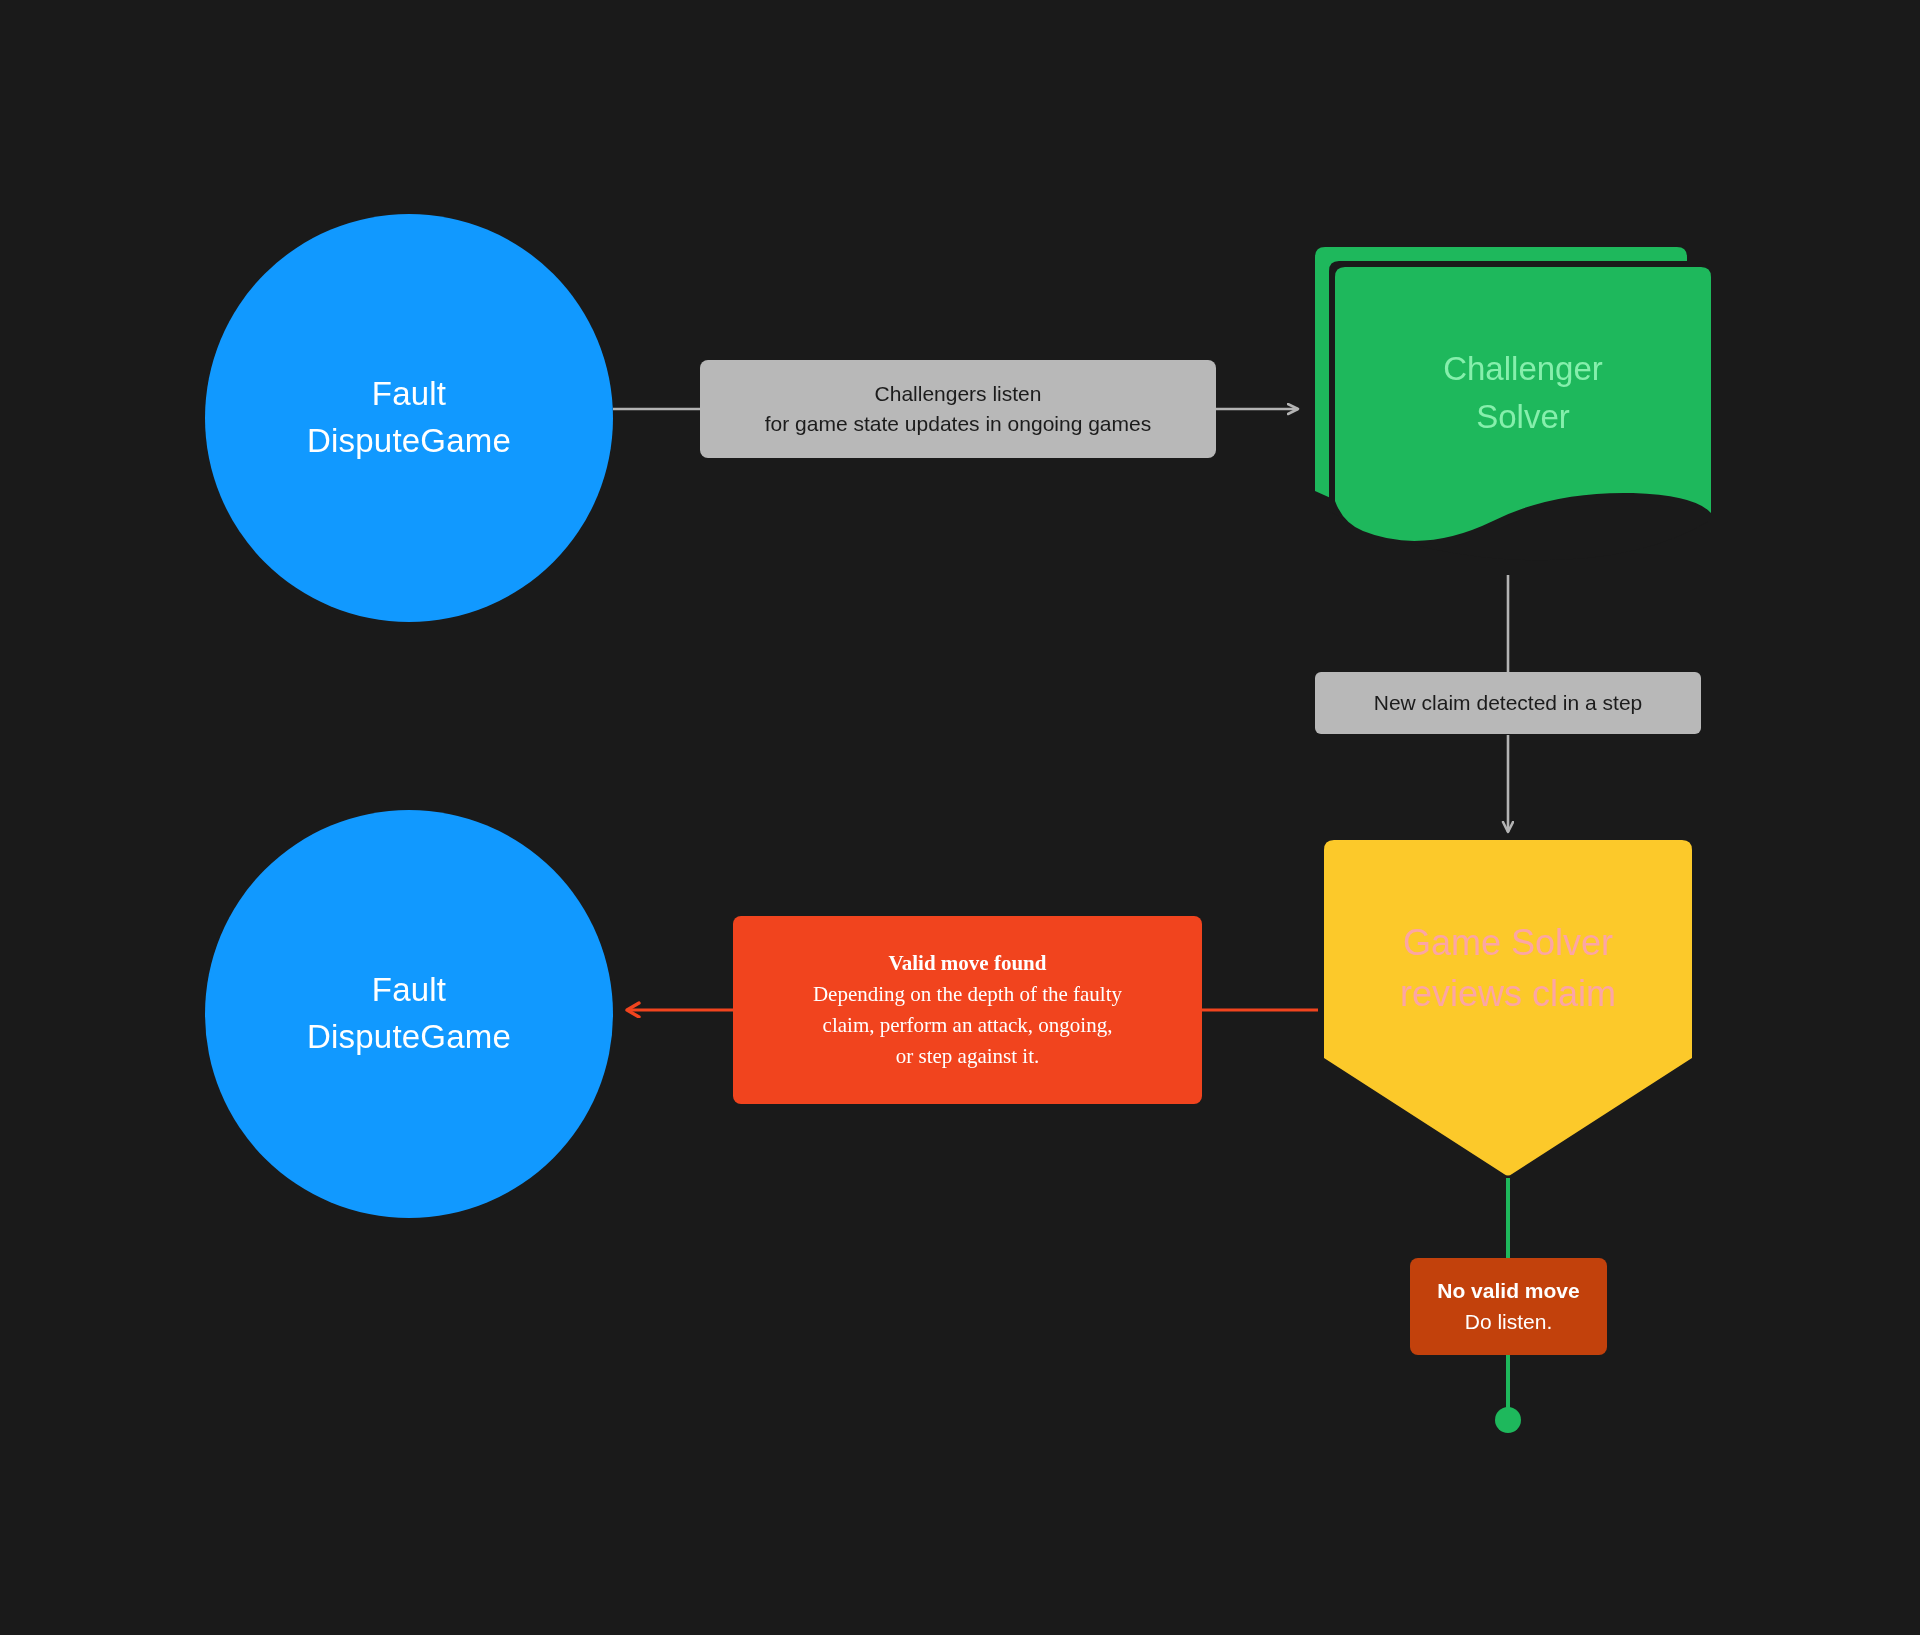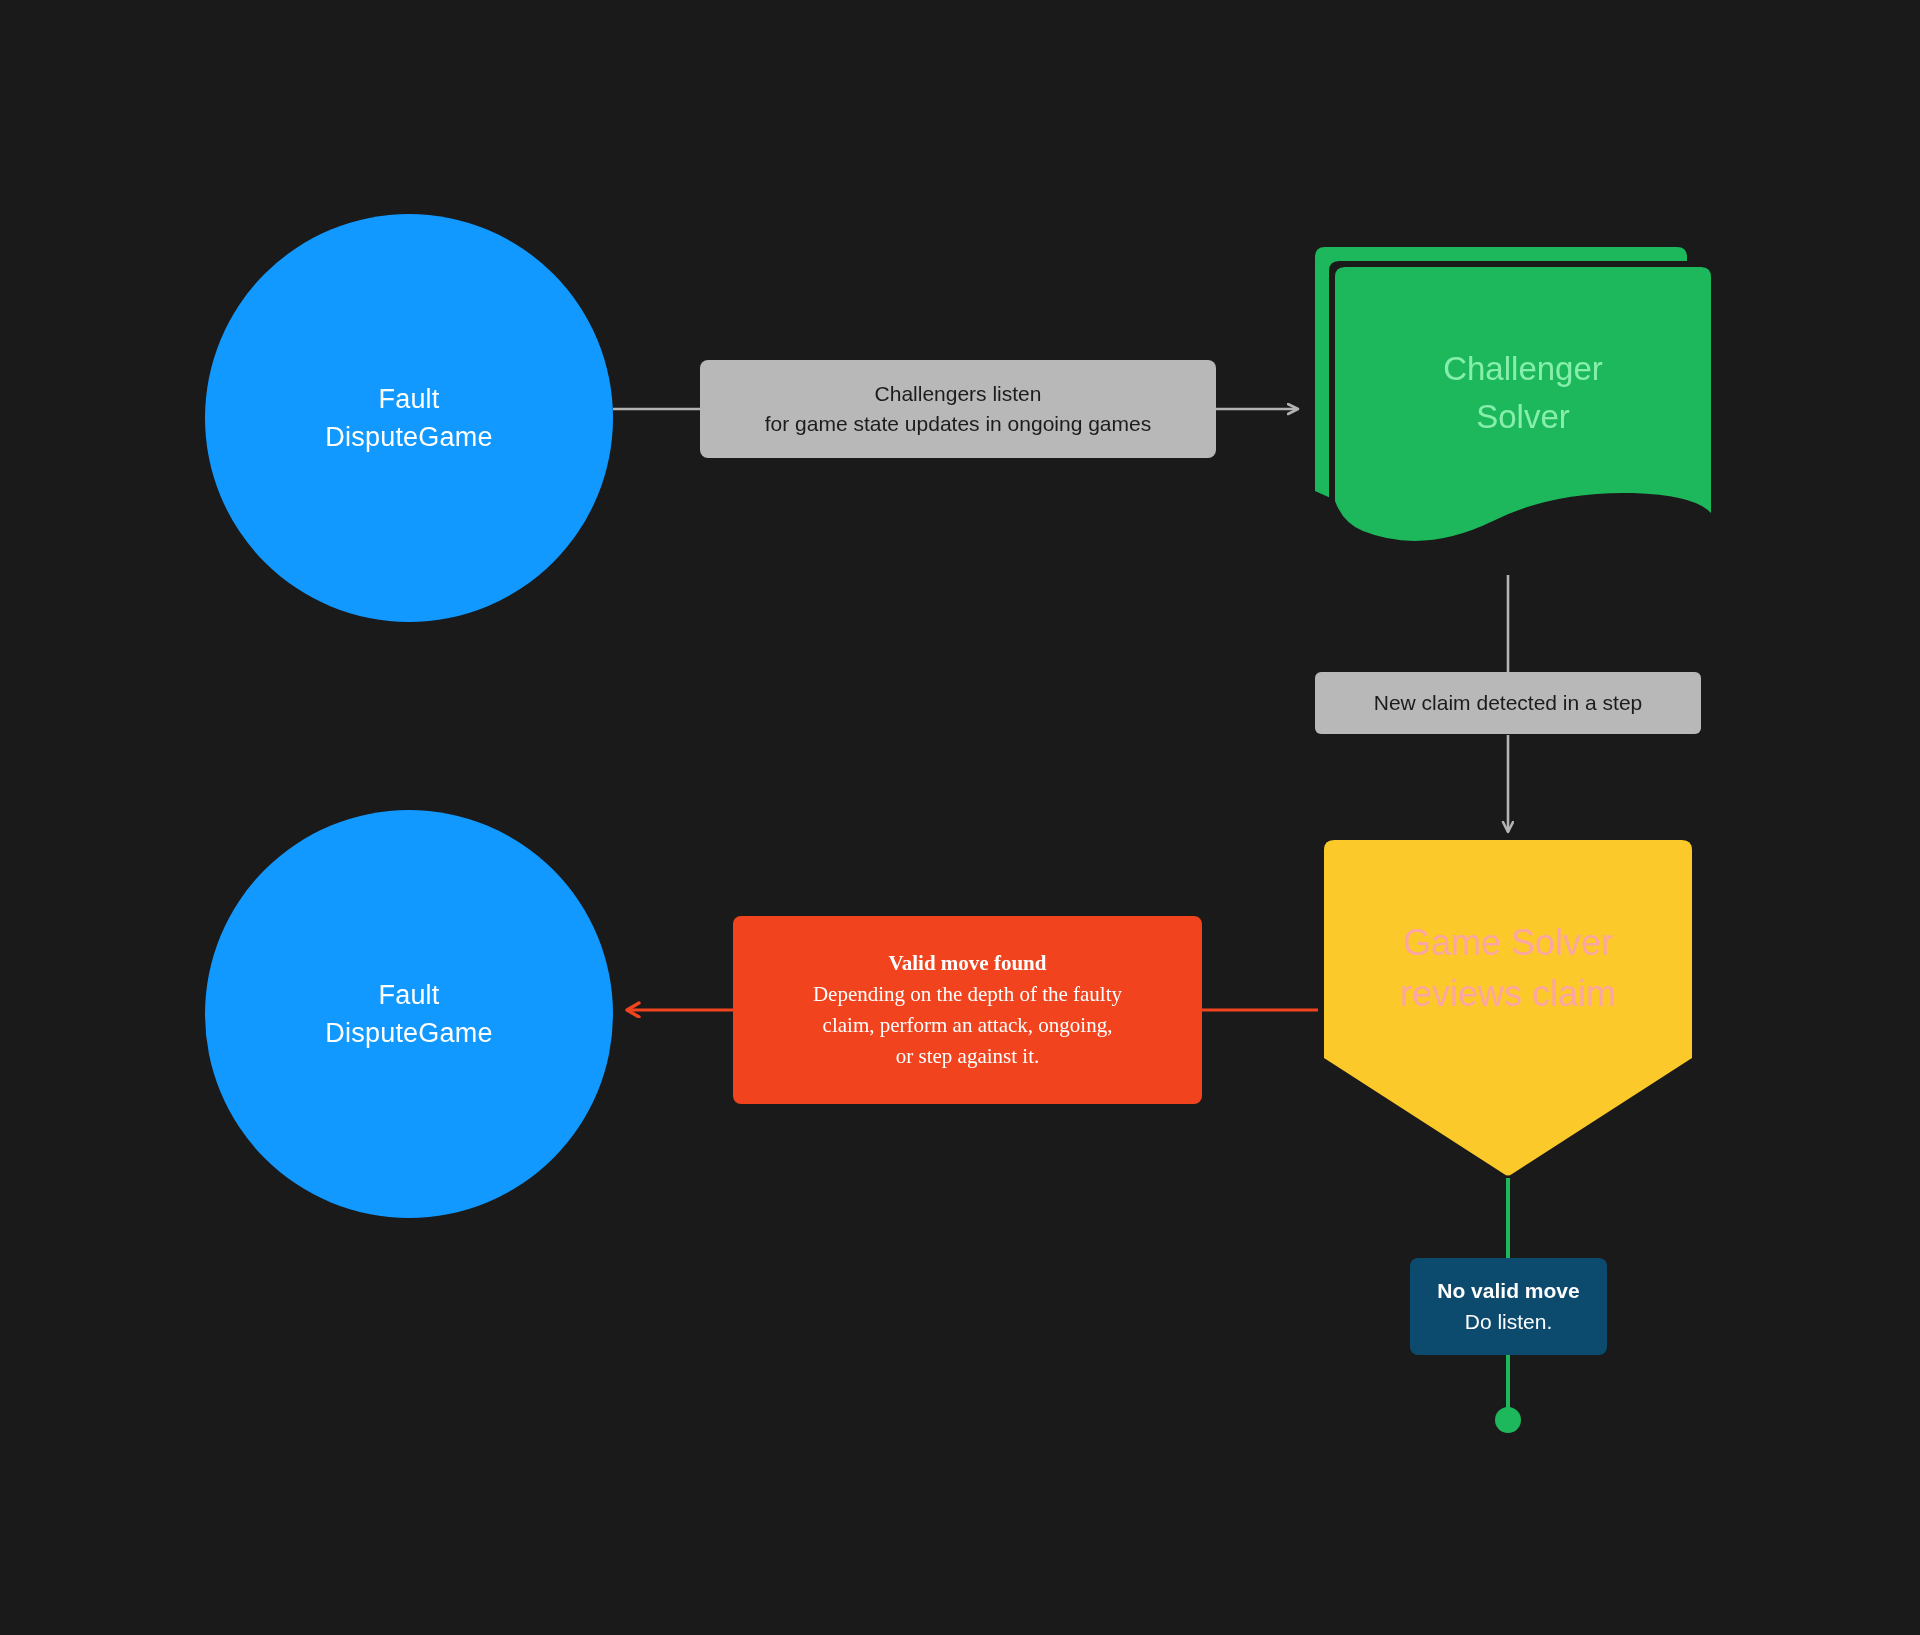--- a/index.html
+++ b/index.html
@@ -30,21 +30,21 @@
   
   .circle-node {
     position: absolute;
     border-radius: 50%;
     background: #1199ff;
     display: flex;
     align-items: center;
     justify-content: center;
     text-align: center;
     color: #ffffff;
-    font-size: 27px;
+    font-size: 33px;
     line-height: 1.42;
     letter-spacing: 0.2px;
   }
   .circle-node .label { padding: 0 22px; }
 
   
   .doc-node {
     position: absolute;
   }
   .doc-node .doc-svg {
@@ -105,21 +105,21 @@
     line-height: 1.42;
   }
   .edge-label.orange {
     background: #f1441e;
     color: #ffffff;
     font-size: 21px;
     line-height: 1.48;
     border-radius: 8px;
   }
   .edge-label.green {
-    background: #0c4a6e;
+    background: #c2410c;
     color: #ffffff;
     font-size: 21px;
     line-height: 1.46;
     border-radius: 8px;
   }
   .edge-label .hdr { font-weight: bold; }
   .edge-label .ln { display: block; white-space: nowrap; }
 </style>
 </head>
 <body>

